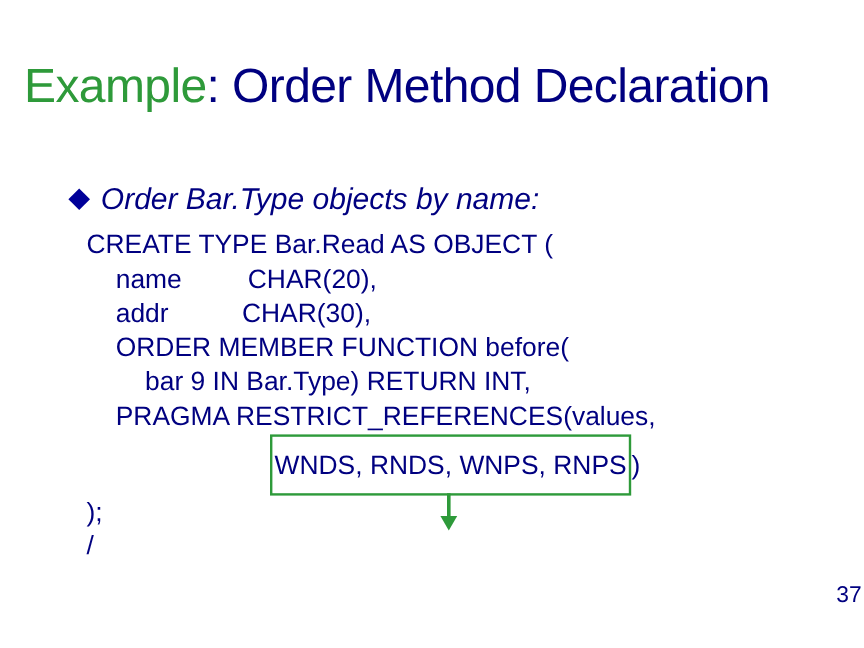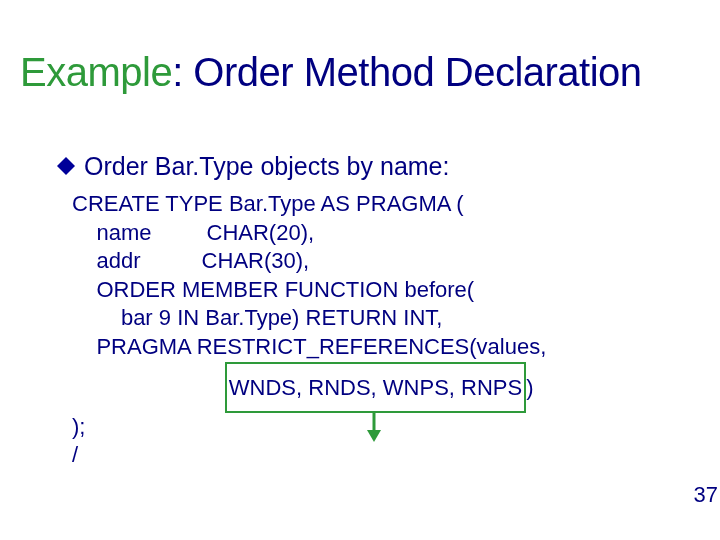--- a/index.html
+++ b/index.html
@@ -31,20 +31,21 @@
   }
   .title .ex { color: #2e9a3a; }
   .title .rest { color: #000080; }
   .bullet-row {
     position: absolute;
     left: 44px;
     top: 152px;
     width: 640px;
     display: flex;
     align-items: flex-start;
+    font-style: italic;
   }
   .bullet-icon {
     flex: 0 0 auto;
     margin-right: 8px;
     margin-top: 4px;
   }
   .bullet-text {
     font-size: 25px;
     color: #000080;
     line-height: 1.15;
@@ -77,21 +78,21 @@
     top: 438px;
     width: 520px;
     font-size: 18px;
     color: #000080;
     line-height: 1.22;
   }
   .pagenum {
     position: absolute;
     right: 14px;
     bottom: 32px;
-    font-size: 22px;
+    font-size: 19px;
     color: #000080;
     text-align: right;
   }
 </style>
 </head>
 <body>
 
 <div class="slide">
 
   <div class="title">
@@ -100,21 +101,21 @@
 
   <div class="bullet-row">
     <span class="bullet-icon">
       <svg width="20" height="20" viewBox="0 0 20 20">
         <polygon points="10,1 19,10 10,19 1,10" fill="#000099"></polygon>
       </svg>
     </span>
     <span class="bullet-text">Order Bar.Type objects by name:</span>
   </div>
 
-  <div class="code"><span>CREATE TYPE Bar.Type AS PRAGMA (</span>
+  <div class="code"><span>CREATE TYPE Bar.Read AS OBJECT (</span>
 <span>    name         CHAR(20),</span>
 <span>    addr          CHAR(30),</span>
 <span>    ORDER MEMBER FUNCTION before(</span>
 <span>        bar 9 IN Bar.Type) RETURN INT,</span>
 <span>    PRAGMA RESTRICT_REFERENCES(values,</span>
 <span>                         </span><span class="hl">WNDS, RNDS, WNPS, RNPS</span><span>)</span>
 <span>);</span>
 <span>/</span></div>
 
   <svg class="arrow-svg" width="40" height="40">

